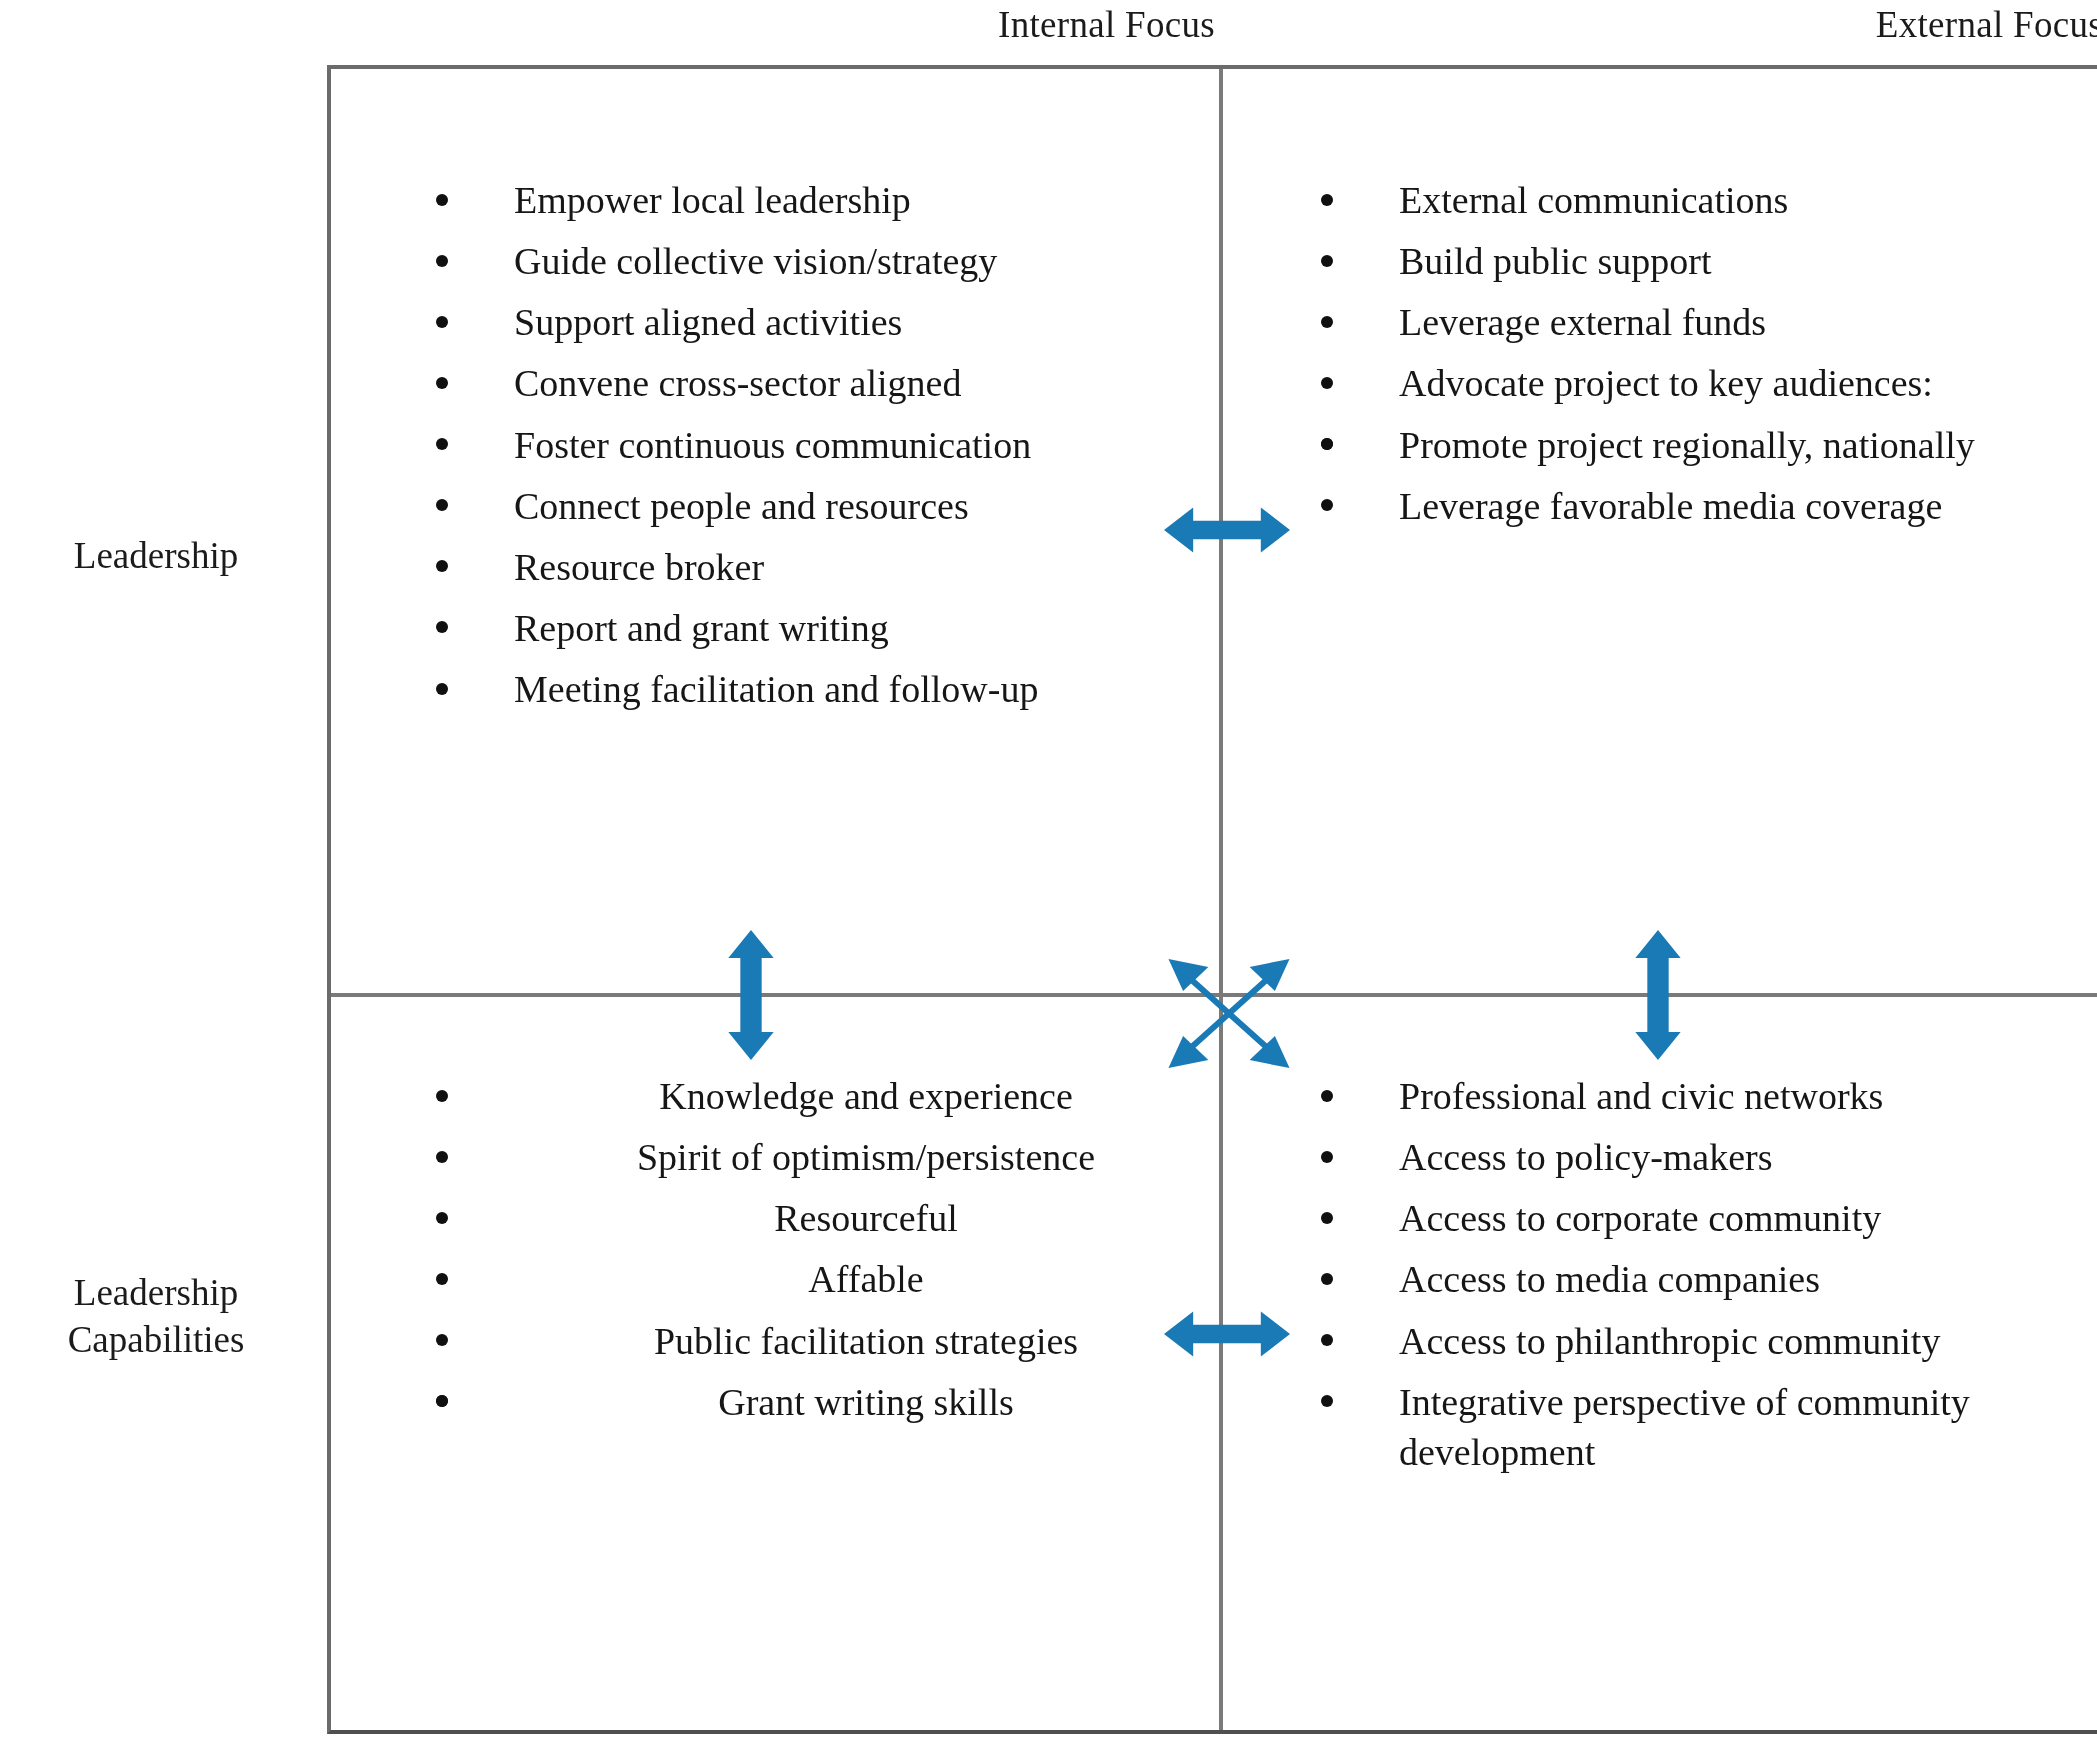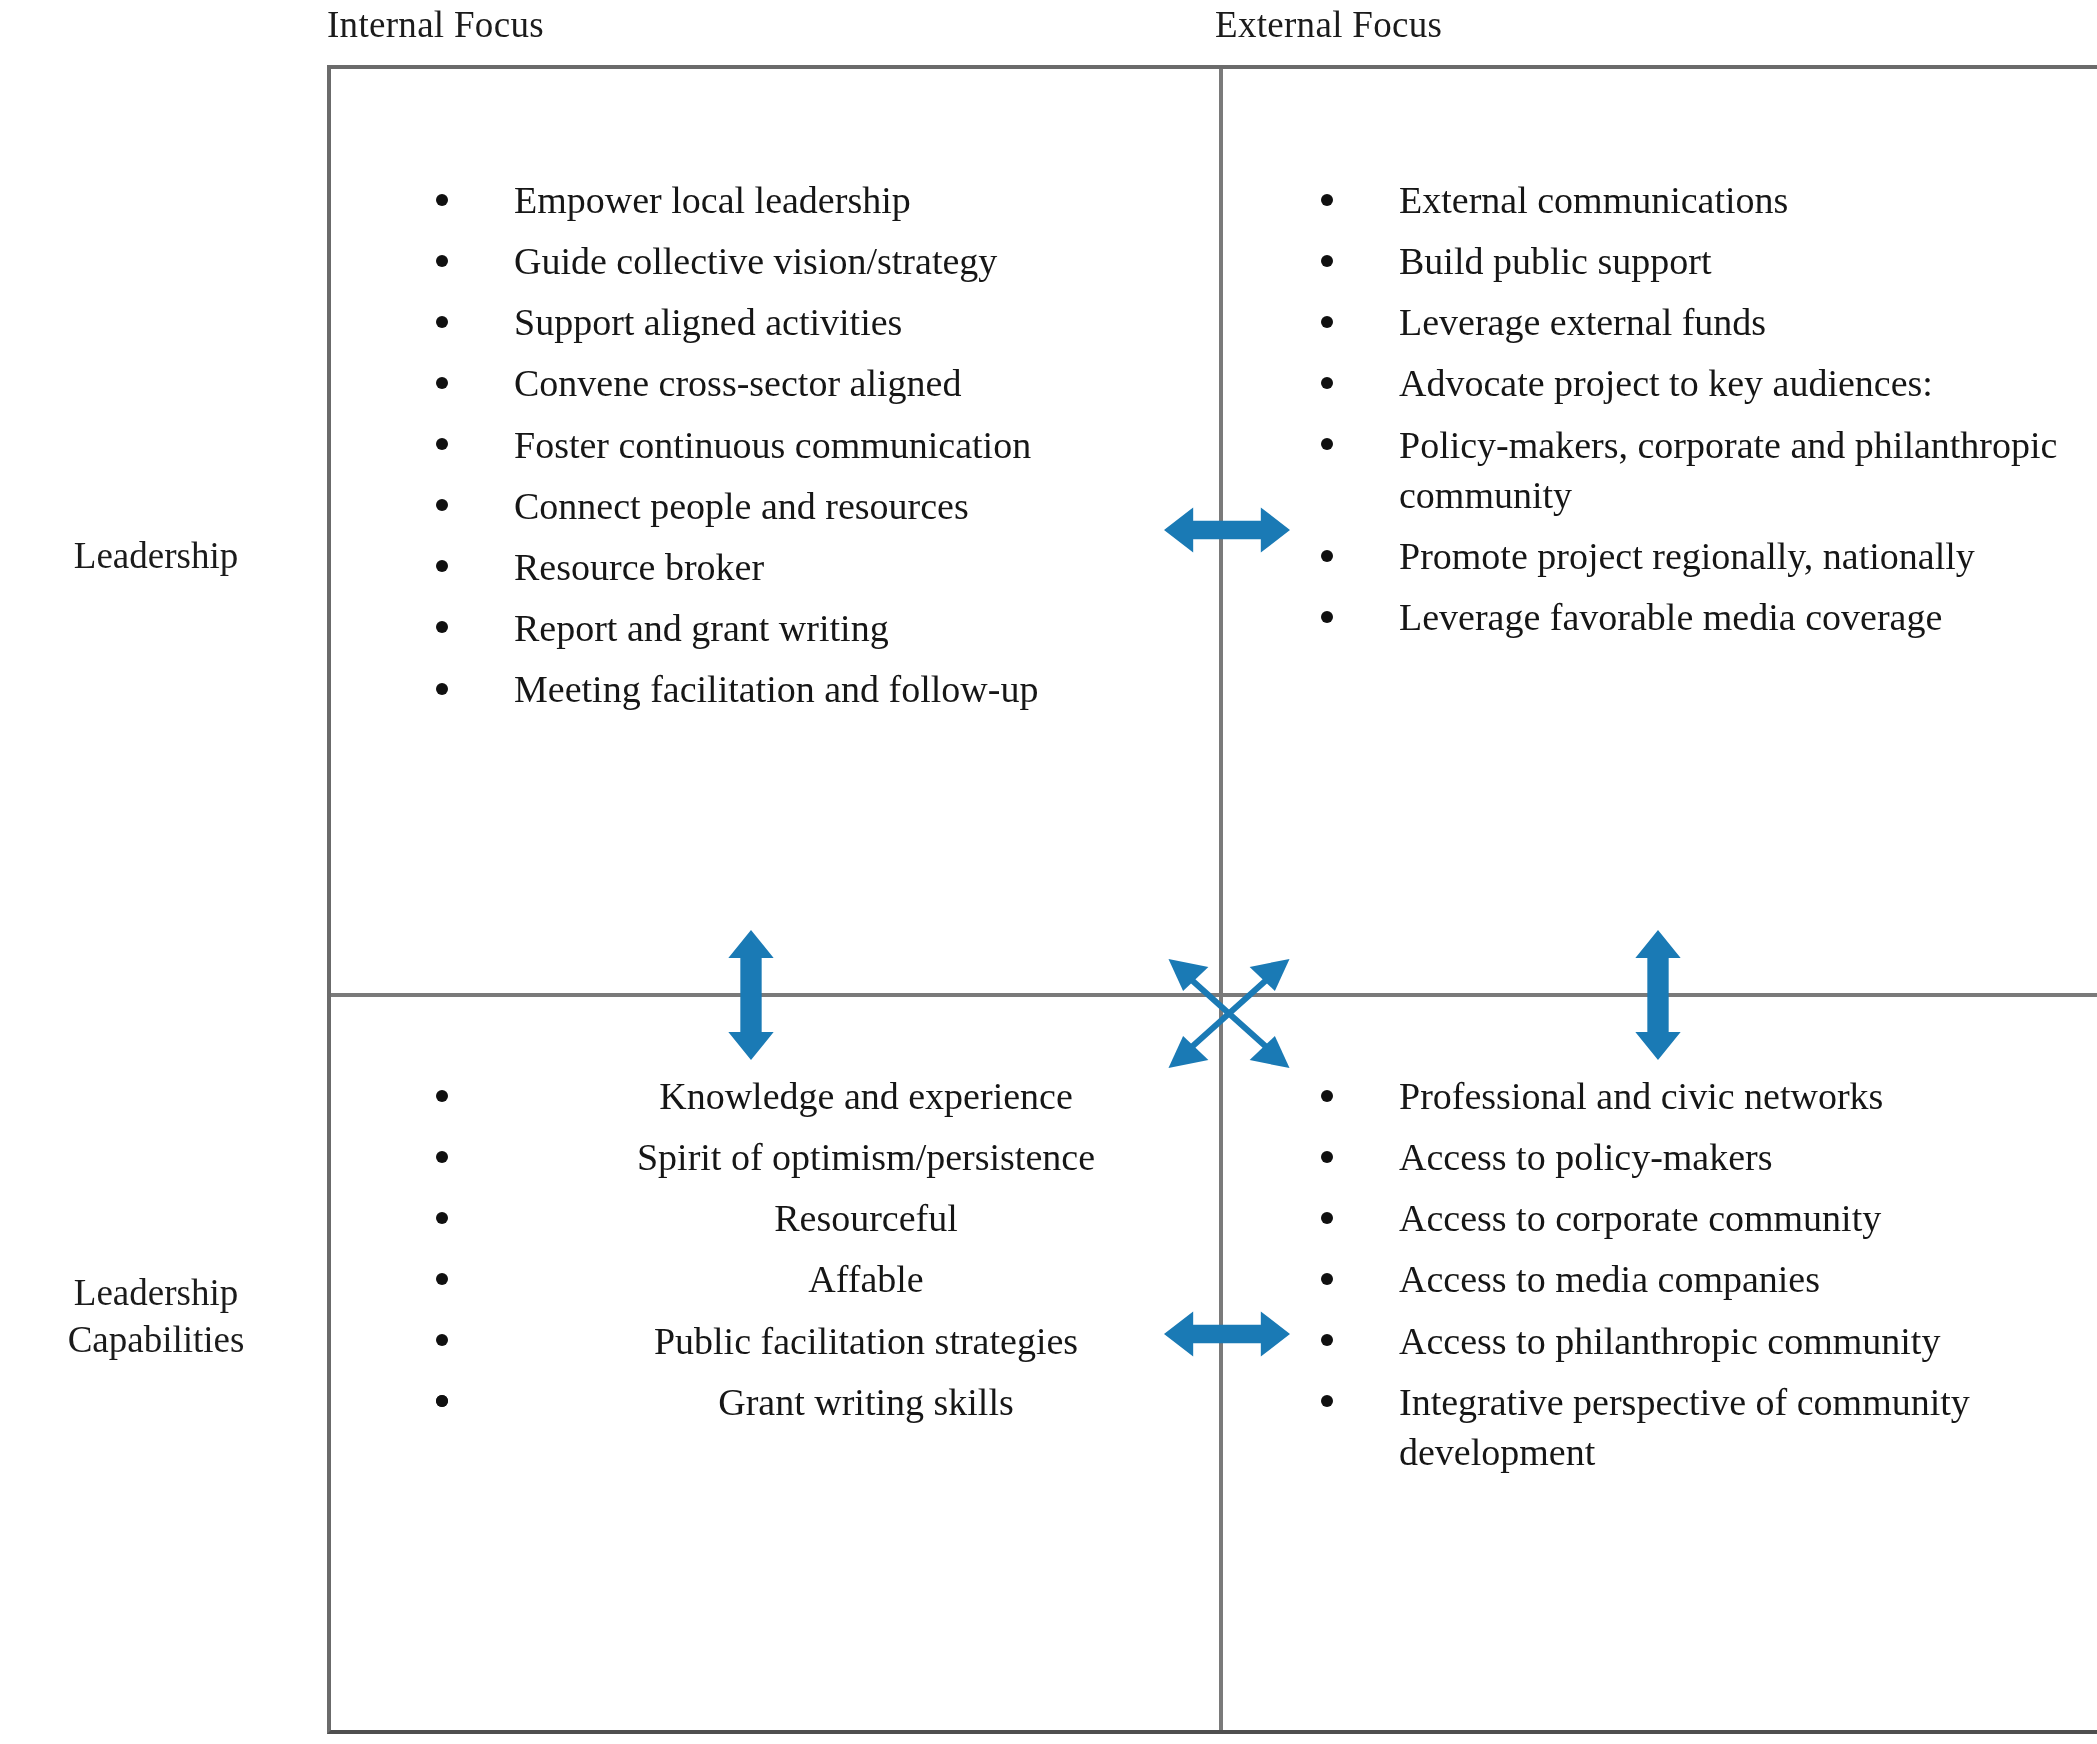--- a/index.html
+++ b/index.html
@@ -21,21 +21,21 @@
     overflow: hidden;
   }
 
   
   .col-header {
     position: absolute;
     top: 5.3px;
     font-size: 37px;
     line-height: 1.1;
     letter-spacing: 0.3px;
-    text-align: left;
+    text-align: right;
     color: #1b1b1b;
     white-space: nowrap;
   }
   #col-header-internal { left: 327px;  width: 888px; }
   #col-header-external { left: 1215px; width: 888px; }
 
   
   .row-label {
     position: absolute;
     left: 0px;
@@ -167,21 +167,21 @@
           <li class="bullet-item"><span class="bullet-dot"></span><span>Meeting facilitation and follow-up</span></li>
         </ul>
     </div>
 
     <div class="quadrant" id="quadrant-roles-external">
       <ul class="bullet-list">
           <li class="bullet-item"><span class="bullet-dot"></span><span>External communications</span></li>
           <li class="bullet-item"><span class="bullet-dot"></span><span>Build public support</span></li>
           <li class="bullet-item"><span class="bullet-dot"></span><span>Leverage external funds</span></li>
           <li class="bullet-item"><span class="bullet-dot"></span><span>Advocate project to key audiences:</span></li>
-          <li class="bullet-item"><span class="bullet-dot"></span><span>Policy-makers, corporate and philanthropic community</span></li>
+          <li class="bullet-item"><span class="bullet-dot"></span></li>
           <li class="bullet-item"><span class="bullet-dot"></span><span>Promote project regionally, nationally</span></li>
           <li class="bullet-item"><span class="bullet-dot"></span><span>Leverage favorable media coverage</span></li>
         </ul>
     </div>
 
     <div class="quadrant" id="quadrant-capabilities-internal">
       <ul class="bullet-list">
           <li class="bullet-item"><span class="bullet-dot"></span><span>Knowledge and experience</span></li>
           <li class="bullet-item"><span class="bullet-dot"></span><span>Spirit of optimism/persistence</span></li>
           <li class="bullet-item"><span class="bullet-dot"></span><span>Resourceful</span></li>

